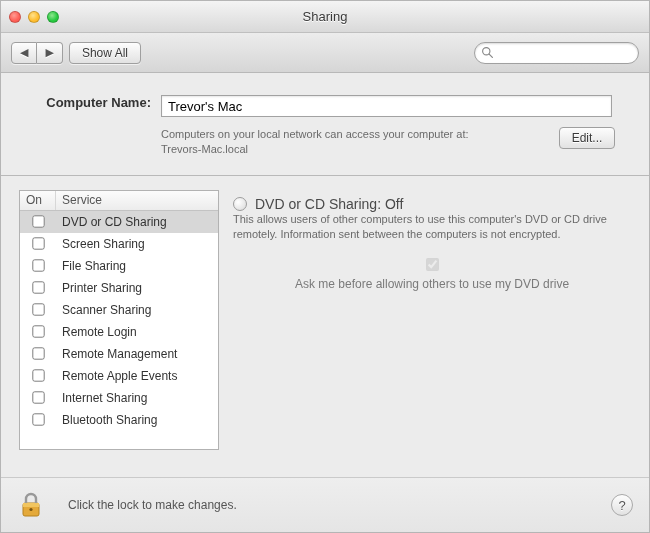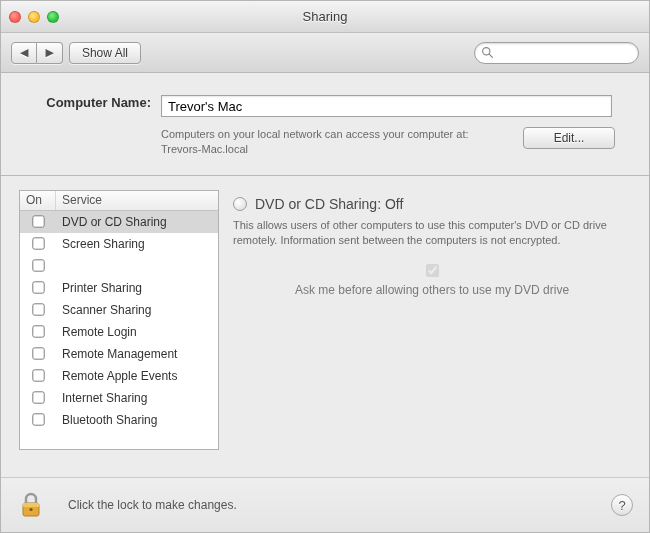--- a/index.html
+++ b/index.html
@@ -132,21 +132,21 @@
   .name-sub-spacer { width: 140px; flex-shrink: 0;}
   .name-sub {
     flex: 1;
     font-size: 11px;
     color: #6a6a6a;
     line-height: 1.35;
     padding-right: 12px;
   }
   .edit-btn {
     height: 22px;
-    width: 92px;
+    width: 56px;
     background: linear-gradient(to bottom, #fdfdfd, #e2e2e2);
     border: 1px solid #9f9f9f;
     border-radius: 4px;
     font-size: 12px;
     color: #3a3a3a;
     text-shadow: 0 1px 0 #fff;
     margin-right: 14px;
   }
   .divider {
     height: 1px;
@@ -188,21 +188,21 @@
   .svc-label { flex:1; padding-left: 6px; color:#333;}
   .detail {
     flex: 1;
     padding-top: 6px;
     color: #555;
   }
   .detail-head {
     display: flex;
     align-items: center;
     gap: 8px;
-    margin-bottom: 6px;
+    margin-bottom: 0;
   }
   .toggle-dot {
     width: 14px; height:14px; border-radius:50%;
     border:1px solid #9c9c9c;
     background: radial-gradient(circle at 35% 35%, #fff, #d8d8d8);
   }
   .detail-title { font-size: 14px; color:#4a4a4a;}
   .detail-desc {
     font-size: 11px;
     color: #6a6a6a;
@@ -306,20 +306,21 @@
             <div class="service-row">
               <div class="svc-check">
                 <input type="checkbox" style="">
               </div>
               <div class="svc-label">Screen Sharing</div>
             </div>
             <div class="service-row">
               <div class="svc-check">
                 <input type="checkbox" style="">
               </div>
+              <div class="svc-label">File Sharing</div>
             </div>
             <div class="service-row">
               <div class="svc-check">
                 <input type="checkbox" style="">
               </div>
               <div class="svc-label">Printer Sharing</div>
             </div>
             <div class="service-row">
               <div class="svc-check">
                 <input type="checkbox" style="">

